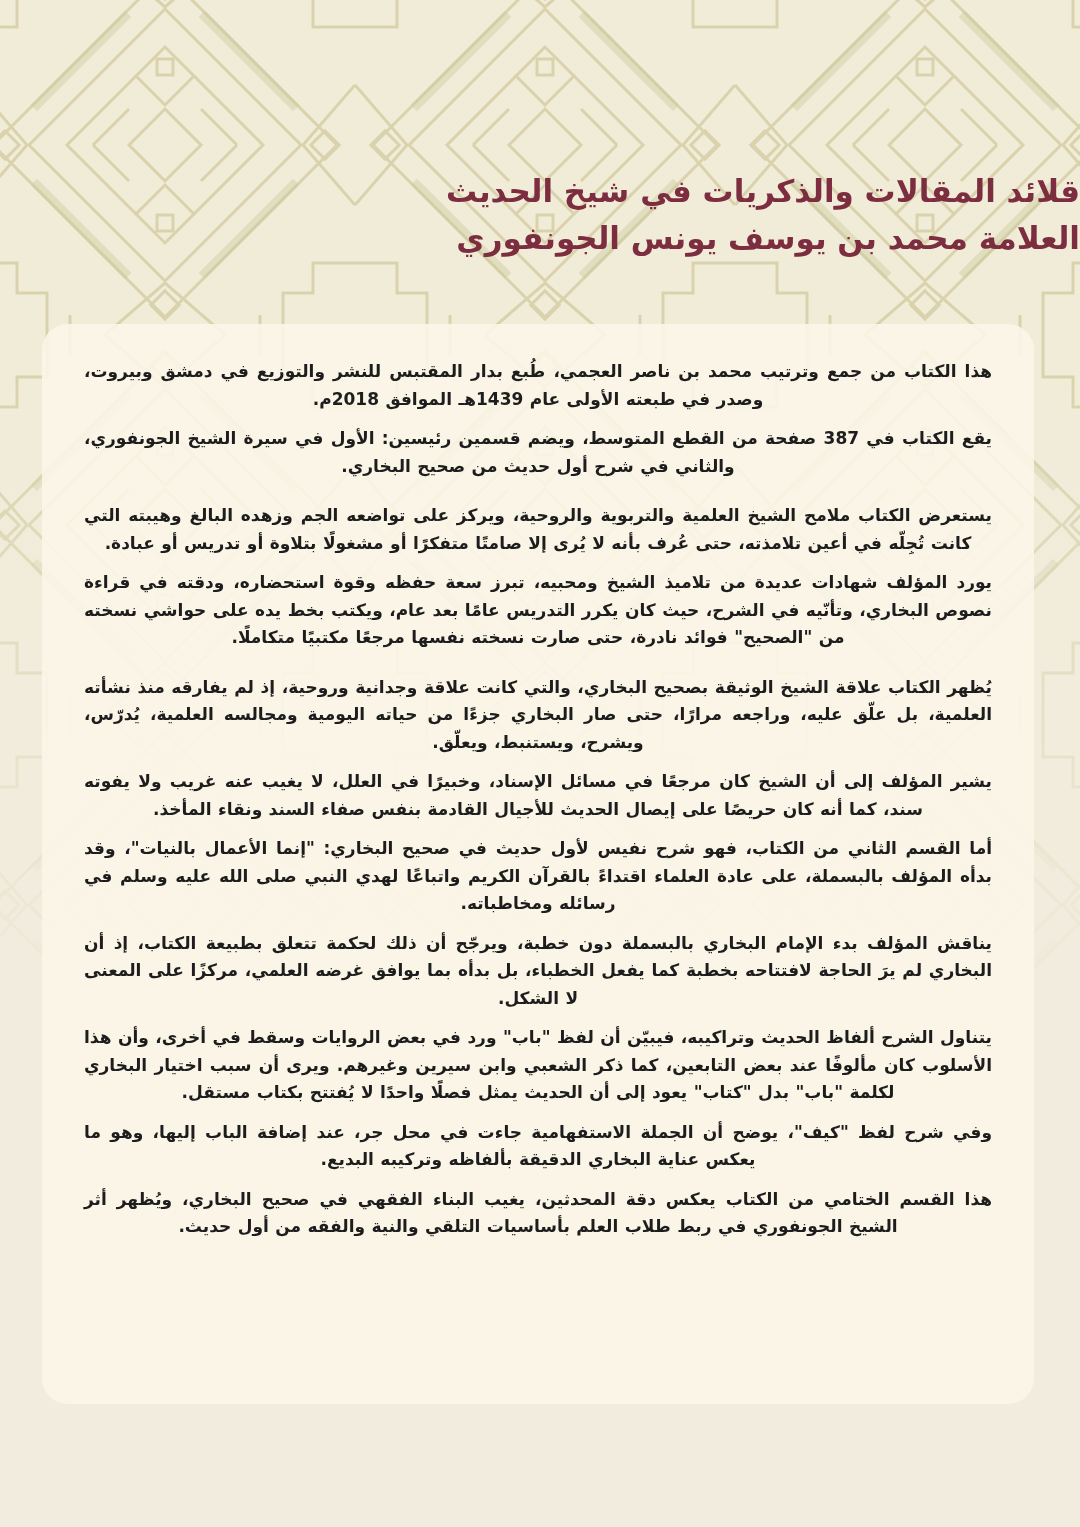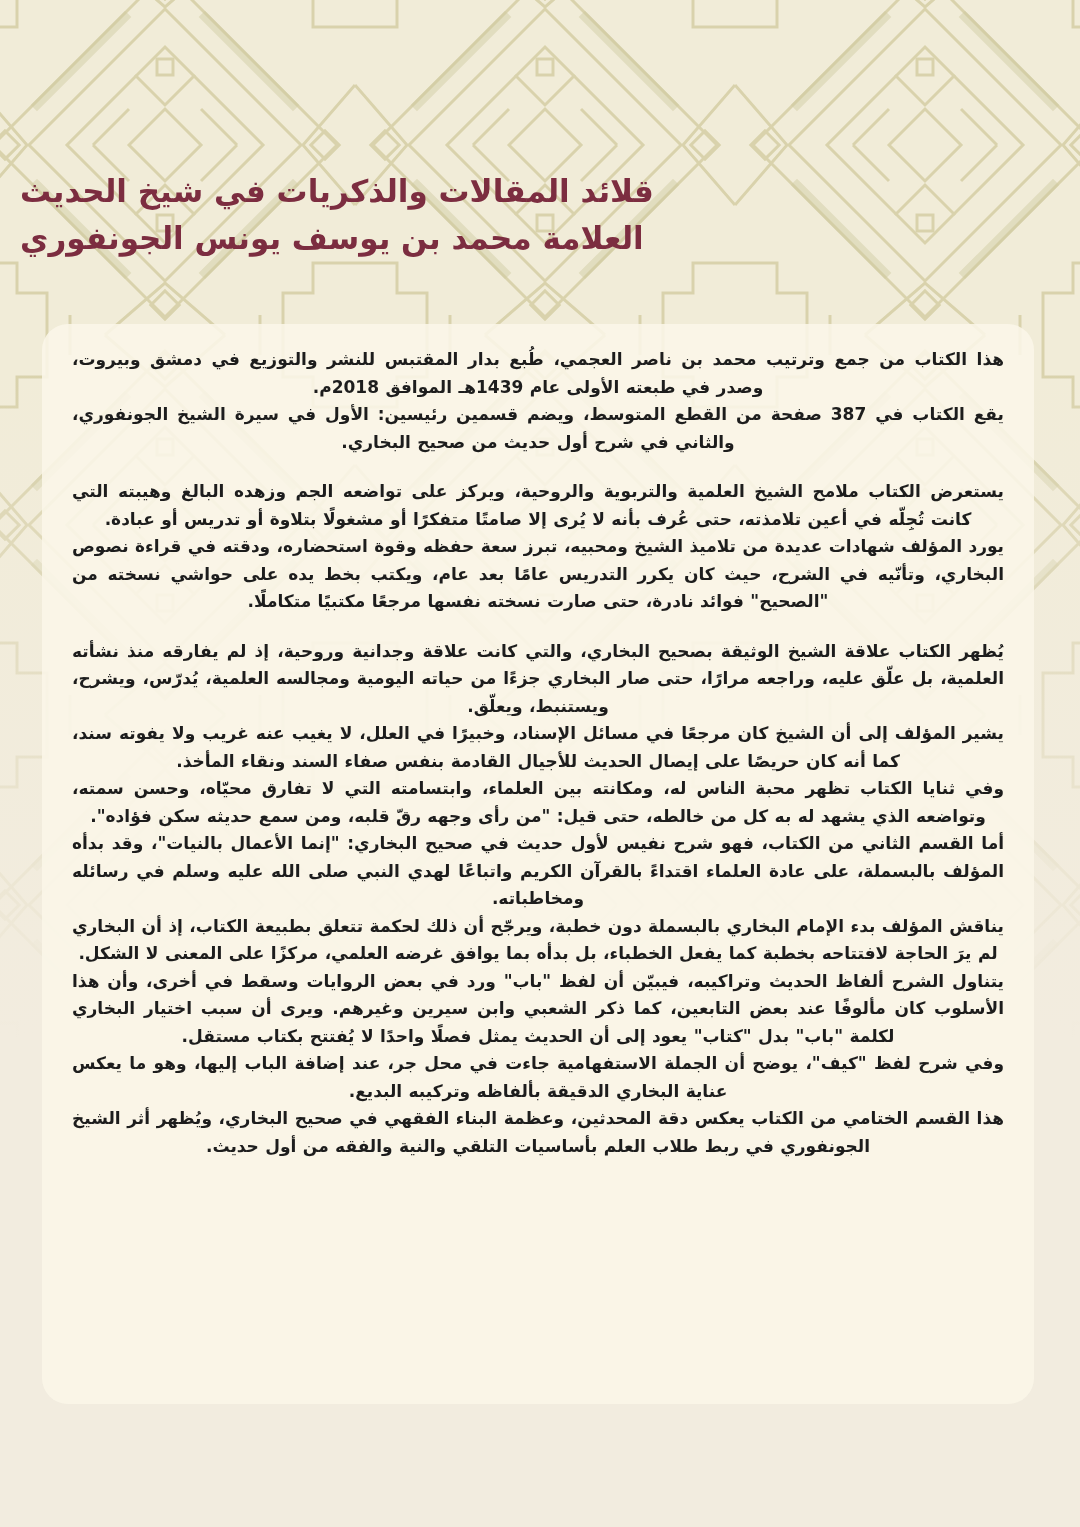--- a/index.html
+++ b/index.html
@@ -18,21 +18,21 @@
   .bg {
     position: absolute;
     inset: 0;
     display: block;
   }
   .title-block {
     position: absolute;
     top: 168px;
     left: 0;
     right: 0;
-    text-align: left;
+    text-align: right;
     direction: rtl;
     color: #7c2d40;
     font-weight: 700;
     font-size: 31px;
     line-height: 47px;
     letter-spacing: 0;
     padding-left: 20px;
   }
   .card {
     position: absolute;
@@ -41,21 +41,21 @@
     width: 992px;
     height: 1080px;
     box-sizing: border-box;
     padding: 22px 30px 20px 30px;
     background: rgba(251, 246, 232, 0.88);
     border-radius: 26px;
     direction: rtl;
     overflow: hidden;
   }
   .card p {
-    margin: 0;
+    margin: 12px;
     color: #1d1d1d;
     font-size: 17px;
     font-weight: 700;
     line-height: 27.5px;
     text-align: justify;
     text-align-last: center;
     word-spacing: 0.5px;
   }
   .card p.gap {
     margin-top: 22px;
@@ -118,21 +118,20 @@
     <div>العلامة محمد بن يوسف يونس الجونفوري</div>
   </header>
 
   <main class="card">
     <p>هذا الكتاب من جمع وترتيب محمد بن ناصر العجمي، طُبع بدار المقتبس للنشر والتوزيع في دمشق وبيروت، وصدر في طبعته الأولى عام 1439هـ الموافق 2018م.</p>
     <p>يقع الكتاب في 387 صفحة من القطع المتوسط، ويضم قسمين رئيسين: الأول في سيرة الشيخ الجونفوري، والثاني في شرح أول حديث من صحيح البخاري.</p>
     <p class="gap">يستعرض الكتاب ملامح الشيخ العلمية والتربوية والروحية، ويركز على تواضعه الجم وزهده البالغ وهيبته التي كانت تُجِلّه في أعين تلامذته، حتى عُرف بأنه لا يُرى إلا صامتًا متفكرًا أو مشغولًا بتلاوة أو تدريس أو عبادة.</p>
     <p>يورد المؤلف شهادات عديدة من تلاميذ الشيخ ومحبيه، تبرز سعة حفظه وقوة استحضاره، ودقته في قراءة نصوص البخاري، وتأنّيه في الشرح، حيث كان يكرر التدريس عامًا بعد عام، ويكتب بخط يده على حواشي نسخته من "الصحيح" فوائد نادرة، حتى صارت نسخته نفسها مرجعًا مكتبيًا متكاملًا.</p>
     <p class="gap">يُظهر الكتاب علاقة الشيخ الوثيقة بصحيح البخاري، والتي كانت علاقة وجدانية وروحية، إذ لم يفارقه منذ نشأته العلمية، بل علّق عليه، وراجعه مرارًا، حتى صار البخاري جزءًا من حياته اليومية ومجالسه العلمية، يُدرّس، ويشرح، ويستنبط، ويعلّق.</p>
     <p>يشير المؤلف إلى أن الشيخ كان مرجعًا في مسائل الإسناد، وخبيرًا في العلل، لا يغيب عنه غريب ولا يفوته سند، كما أنه كان حريصًا على إيصال الحديث للأجيال القادمة بنفس صفاء السند ونقاء المأخذ.</p>
-    <p>وفي ثنايا الكتاب تظهر محبة الناس له، ومكانته بين العلماء، وابتسامته التي لا تفارق محيّاه، وحسن سمته، وتواضعه الذي يشهد له به كل من خالطه، حتى قيل: "من رأى وجهه رقّ قلبه، ومن سمع حديثه سكن فؤاده".</p>
     <p>أما القسم الثاني من الكتاب، فهو شرح نفيس لأول حديث في صحيح البخاري: "إنما الأعمال بالنيات"، وقد بدأه المؤلف بالبسملة، على عادة العلماء اقتداءً بالقرآن الكريم واتباعًا لهدي النبي صلى الله عليه وسلم في رسائله ومخاطباته.</p>
     <p>يناقش المؤلف بدء الإمام البخاري بالبسملة دون خطبة، ويرجّح أن ذلك لحكمة تتعلق بطبيعة الكتاب، إذ أن البخاري لم يرَ الحاجة لافتتاحه بخطبة كما يفعل الخطباء، بل بدأه بما يوافق غرضه العلمي، مركزًا على المعنى لا الشكل.</p>
     <p>يتناول الشرح ألفاظ الحديث وتراكيبه، فيبيّن أن لفظ "باب" ورد في بعض الروايات وسقط في أخرى، وأن هذا الأسلوب كان مألوفًا عند بعض التابعين، كما ذكر الشعبي وابن سيرين وغيرهم. ويرى أن سبب اختيار البخاري لكلمة "باب" بدل "كتاب" يعود إلى أن الحديث يمثل فصلًا واحدًا لا يُفتتح بكتاب مستقل.</p>
     <p>وفي شرح لفظ "كيف"، يوضح أن الجملة الاستفهامية جاءت في محل جر، عند إضافة الباب إليها، وهو ما يعكس عناية البخاري الدقيقة بألفاظه وتركيبه البديع.</p>
-    <p>هذا القسم الختامي من الكتاب يعكس دقة المحدثين، وعظمة البناء الفقهي في صحيح البخاري، ويُظهر أثر الشيخ الجونفوري في ربط طلاب العلم بأساسيات التلقي والنية والفقه من أول حديث.</p>
+    <p>هذا القسم الختامي من الكتاب يعكس دقة المحدثين، يغيب البناء الفقهي في صحيح البخاري، ويُظهر أثر الشيخ الجونفوري في ربط طلاب العلم بأساسيات التلقي والنية والفقه من أول حديث.</p>
   </main>
 
 </div>
 
 </body></html>

